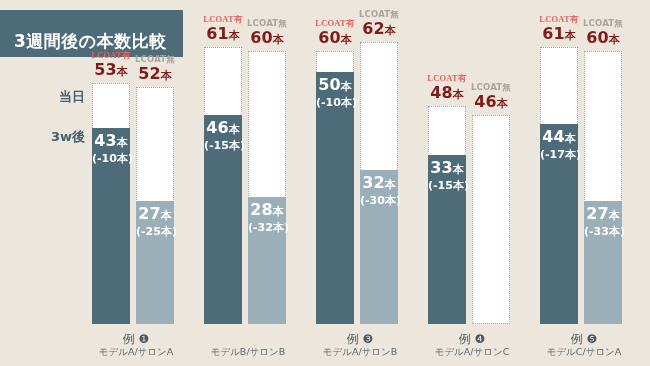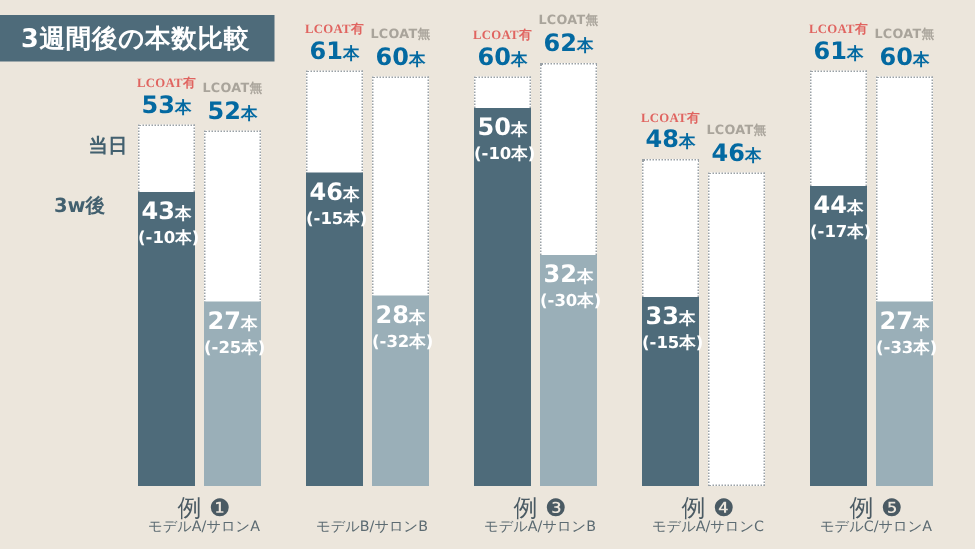--- a/index.html
+++ b/index.html
@@ -8,51 +8,51 @@
     background:#ece6dc;
     font-family:"DejaVu Sans","Liberation Sans",sans-serif;
     overflow:hidden;
     position:relative;
   }
   #page{position:absolute;inset:0;background:#ece6dc;}
 
   
   .title-box{
     position:absolute;left:0;top:10px;
-    height:31px;padding:0 16px 0 14px;
+    height:31px;padding:16px 16px 0 14px;
     display:flex;align-items:center;
     background:#4e6b7a;
     color:#ffffff;
     font-size:17px;font-weight:bold;
     letter-spacing:.5px;
     white-space:nowrap;
   }
 
   
   .ylab{
     position:absolute;
     color:#42606f;
     font-size:13px;font-weight:bold;
     white-space:nowrap;
     text-align:right;
   }
   .ylab.today{right:565px;top:88px;}
-  .ylab.after{right:580px;top:128px;}
+  .ylab.after{right:565px;top:128px;}
 
   
   .plot{position:absolute;left:86px;top:20px;right:6px;bottom:0;}
 
   .group{position:absolute;bottom:0;top:0;}
   .glabel{
     position:absolute;left:0;right:0;bottom:8px;
     text-align:center;color:#5c6b72;
     font-size:9.5px;line-height:12px;
     white-space:nowrap;
   }
-  .glabel .gnum{display:block;font-size:16px;color:#4a5a63;margin-bottom:1px;margin-top:46px;}
+  .glabel .gnum{display:block;font-size:12px;color:#4a5a63;margin-bottom:1px;margin-top:46px;}
 
   .bar{
     position:absolute;bottom:42px;
     width:38px;
     box-sizing:border-box;
   }
   .bar .outline{
     position:absolute;left:0;right:0;bottom:0;
     box-sizing:border-box;
     border:1.5px dotted #9aa1a6;
@@ -69,21 +69,21 @@
     position:absolute;left:-14px;right:-14px;
     text-align:center;white-space:nowrap;
   }
   .cap .kind{
     display:block;font-size:8.5px;font-weight:bold;line-height:11px;
     letter-spacing:.2px;
   }
   .cap.has .kind{color:#e06460;font-family:Liberation Serif, serif;}
   .cap.no  .kind{color:#a9a49b;}
   .cap .total{
-    display:block;color:#0369a1;
+    display:block;color:#7f1d1d;
     font-size:16px;font-weight:bold;line-height:18px;
   }
   .cap .total .unit{font-size:11px;}
 
   .inlab{
     position:absolute;left:0;right:0;
     color:#ffffff;text-align:center;white-space:nowrap;
     padding-top:4px;
   }
   .inlab .v{
@@ -190,21 +190,21 @@
           <div class="cap no" style="bottom: 284px;">
             <span class="kind">LCOAT無</span>
             <span class="total">62<span class="unit">本</span></span>
           </div>
         </div>
         <div class="glabel"><span class="gnum">例 ❸</span><span>モデルA/サロンB</span></div>
       </div>
       <div class="group" style="left: 336px; width: 100px;">
         <div class="bar dark" style="left: 6px; width: 38px; height: 218.323px;">
           <div class="outline" style="height: 218.323px;"></div>
-          <div class="fill" style="height: 126px;">
+          <div class="fill" style="height: 169px;">
             <div class="inlab">
               <span class="v">33<span class="unit">本</span></span>
               <span class="d">(-15本)</span>
             </div>
           </div>
           <div class="cap has" style="bottom: 220.323px;">
             <span class="kind">LCOAT有</span>
             <span class="total">48<span class="unit">本</span></span>
           </div>
         </div>

